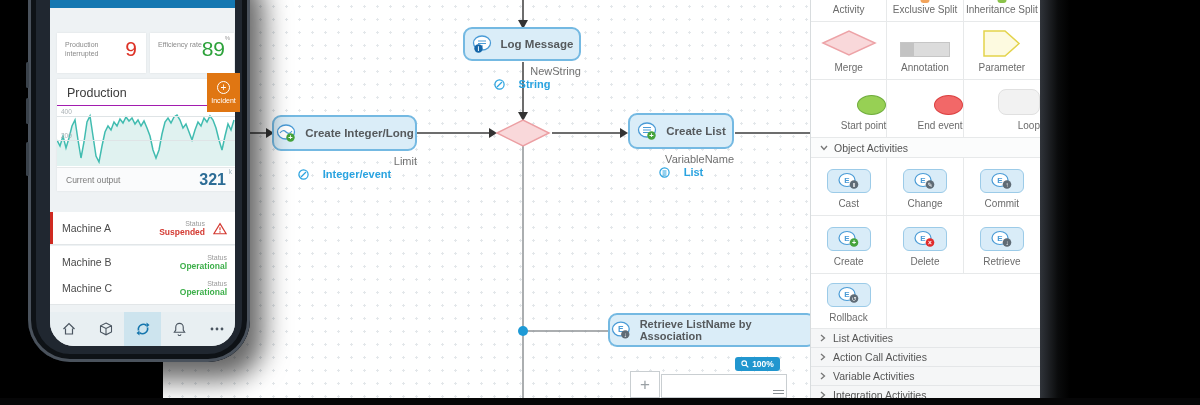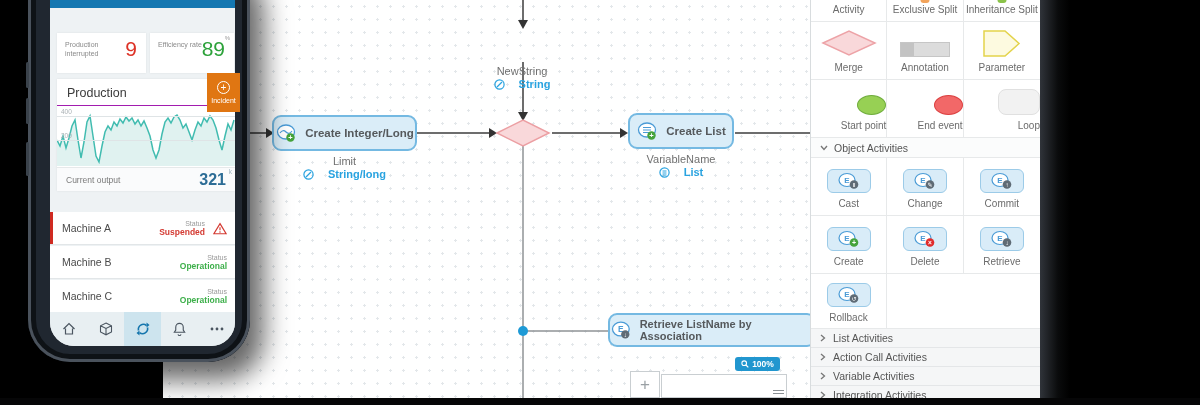--- a/index.html
+++ b/index.html
@@ -9,21 +9,21 @@
 
   
   .flow-canvas { position:absolute; left:163px; top:0; width:877px; height:398px; background:#fff;
     background-image:radial-gradient(circle, #e3e7ea 1px, rgba(0,0,0,0) 1.2px);
     background-size:13px 13px; z-index:1; }
   .flow-svg { position:absolute; left:0; top:0; z-index:2; pointer-events:none; }
 
   .fnode { position:absolute; z-index:3; background:#daedf8; border:2px solid #74b9e2; border-radius:9px;
     display:flex; align-items:center; justify-content:center; gap:7px;
     color:#55595c; font-size:11.5px; font-weight:bold; }
-  .vlabel { position:absolute; z-index:3; text-align:center; font-size:11px; color:#707070; }
+  .vlabel { position:absolute; z-index:3; text-align:right; font-size:11px; color:#707070; }
   .vtype  { position:absolute; z-index:3; display:flex; align-items:center; justify-content:center; gap:14px;
     font-size:11px; font-weight:bold; color:#29a3e0; }
 
   .zoom-badge { position:absolute; left:735px; top:357px; width:45px; height:14px; z-index:3;
     background:#2196cf; border-radius:3px; color:#fff; font-size:8.5px; font-weight:bold;
     display:flex; align-items:center; justify-content:center; gap:3px; }
   .zoom-plus { position:absolute; left:630px; top:371px; width:30px; height:27px; z-index:3;
     background:#fff; border:1px solid #c9ced1; color:#9aa0a4; font-size:17px;
     display:flex; align-items:center; justify-content:center; }
   .minimap { position:absolute; left:661px; top:374px; width:126px; height:24px; z-index:3;
@@ -135,20 +135,31 @@
       <polygon points="628,133 620,128 620,138"></polygon>
     </g>
     <g stroke="#8f9396" stroke-width="1.5" fill="none">
       <line x1="523" y1="146" x2="523" y2="398"></line>
       <line x1="523" y1="331" x2="610" y2="331"></line>
     </g>
     <polygon points="497,133 523,120 549,133 523,146" fill="#f9d8da" stroke="#ec9fa3" stroke-width="1.5"></polygon>
     <circle cx="523" cy="331" r="5" fill="#1e9ad6"></circle>
   </svg>
 
+  <div class="fnode" style="left:463px; top:27px; width:118px; height:34px;">
+    <svg width="23" height="18" viewBox="0 0 23 18">
+      <ellipse cx="11" cy="8" rx="8.5" ry="7" fill="#fff" stroke="#4a9bd6" stroke-width="1.3"></ellipse>
+      <line x1="7" y1="6" x2="15" y2="6" stroke="#4a9bd6"></line>
+        <line x1="7" y1="8.5" x2="15" y2="8.5" stroke="#4a9bd6"></line>
+        <line x1="7" y1="11" x2="12" y2="11" stroke="#4a9bd6"></line>
+      <circle cx="7.5" cy="13.5" r="4.2" fill="#1566a8"></circle>
+        <text x="7.5" y="16" text-anchor="middle" font-size="6.5" fill="#fff" font-weight="bold">i</text>
+    </svg>
+    <span>Log Message</span>
+  </div>
   <div class="vlabel" style="left:463px; top:65px; width:118px;">NewString</div>
   <div class="vtype" style="left:463px; top:78px; width:118px;">
     <svg width="11" height="11" viewBox="0 0 11 11">
         <circle cx="5.5" cy="5.5" r="4.6" fill="none" stroke="#29a3e0" stroke-width="1.2"></circle>
         <line x1="3" y1="8" x2="8" y2="3" stroke="#29a3e0" stroke-width="1.2"></line>
       </svg>
     <span>String</span>
   </div>
 
   <div class="fnode" style="left:272px; top:115px; width:145px; height:36px;">
@@ -159,21 +170,21 @@
         <text x="15.5" y="16.2" text-anchor="middle" font-size="7.5" fill="#fff" font-weight="bold">+</text>
     </svg>
     <span>Create Integer/Long</span>
   </div>
   <div class="vlabel" style="left:272px; top:155px; width:145px;">Limit</div>
   <div class="vtype" style="left:272px; top:168px; width:145px;">
     <svg width="11" height="11" viewBox="0 0 11 11">
         <circle cx="5.5" cy="5.5" r="4.6" fill="none" stroke="#29a3e0" stroke-width="1.2"></circle>
         <line x1="3" y1="8" x2="8" y2="3" stroke="#29a3e0" stroke-width="1.2"></line>
       </svg>
-    <span>String/long</span>
+    <span>Integer/event</span>
   </div>
 
   <div class="fnode" style="left:628px; top:113px; width:106px; height:36px;">
     <svg width="23" height="18" viewBox="0 0 23 18">
       <ellipse cx="11" cy="8" rx="8.5" ry="7" fill="#fff" stroke="#4a9bd6" stroke-width="1.3"></ellipse>
       <line x1="7" y1="5.5" x2="15" y2="5.5" stroke="#4a9bd6"></line>
         <line x1="7" y1="8" x2="15" y2="8" stroke="#4a9bd6"></line>
         <line x1="7" y1="10.5" x2="15" y2="10.5" stroke="#4a9bd6"></line>
       <circle cx="15.5" cy="13.5" r="4.2" fill="#45a33c"></circle>
         <text x="15.5" y="16.2" text-anchor="middle" font-size="7.5" fill="#fff" font-weight="bold">+</text>
@@ -425,21 +436,21 @@
             <circle cx="8" cy="11" r="0.9" fill="#d43a32"></circle>
         </svg>
       </div>
       <div class="machine-row" style="top:246px;">
         <span class="m-name">Machine B</span>
         <span class="m-status">
           <div class="s-cap">Status</div>
           <div class="s-val ok">Operational</div>
         </span>
       </div>
-      <div class="machine-row" style="top:280px;gap:32px;">
+      <div class="machine-row" style="top:272px;gap:32px;">
         <span class="m-name">Machine C</span>
         <span class="m-status">
           <div class="s-cap">Status</div>
           <div class="s-val ok">Operational</div>
         </span>
       </div>
 
       <div class="navbar">
         <div class="nav-item">
           <svg width="16" height="16" viewBox="0 0 16 16">

